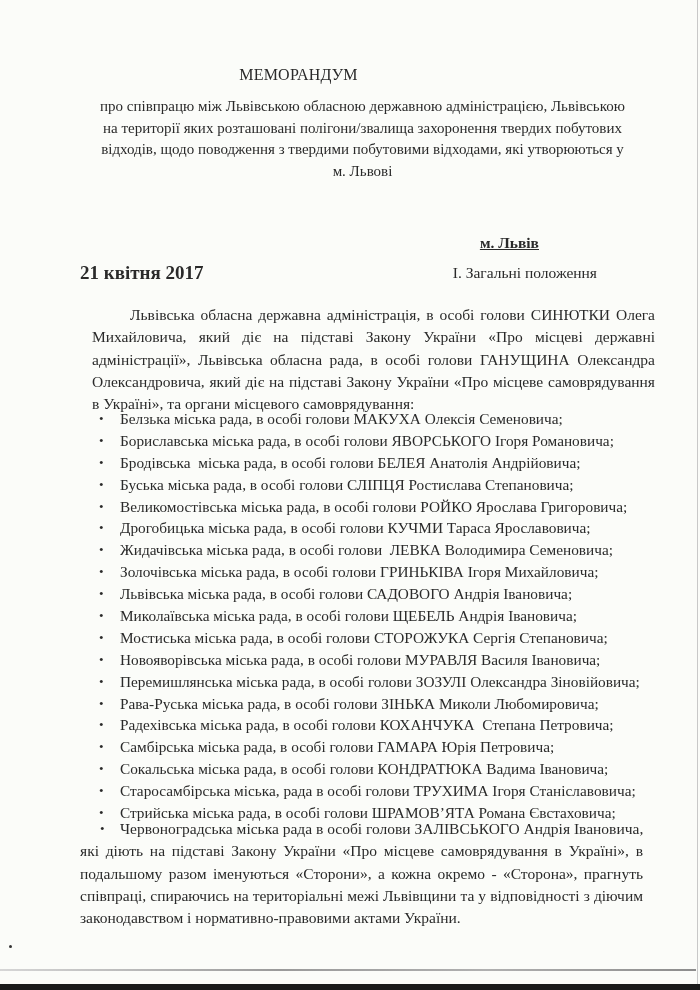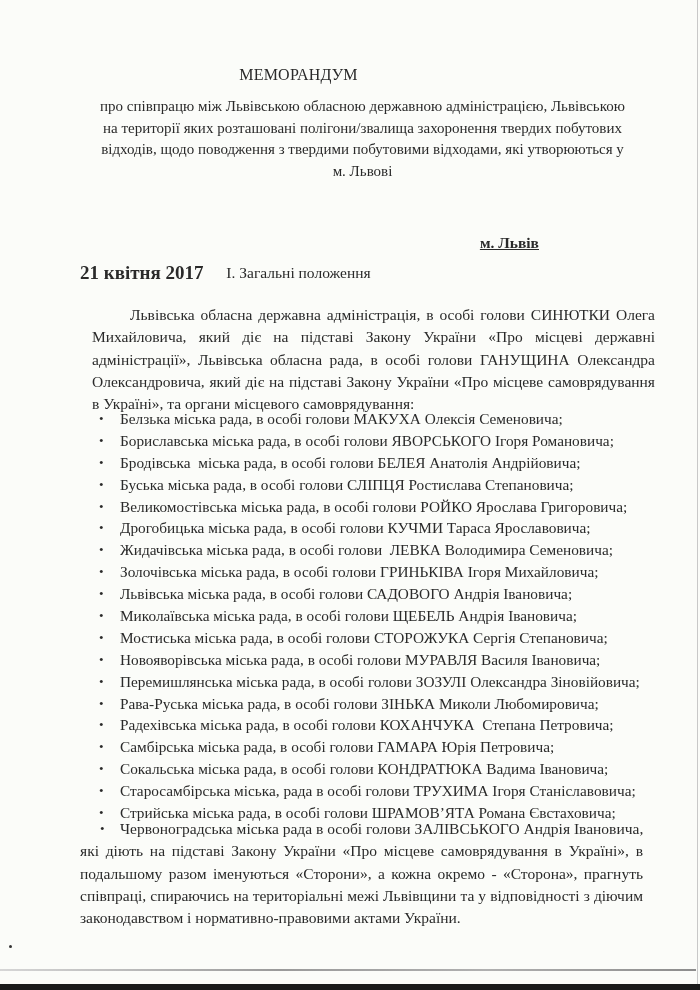--- a/index.html
+++ b/index.html
@@ -50,21 +50,21 @@
     top: 234px;
     right: 58px;
     font-size: 15.5px;
     font-weight: bold;
     text-decoration: underline;
   }
   .section-heading {
     position: absolute;
     top: 264px;
     left: 0; right: 0;
-    text-align: center;
+    text-align: right;
     font-size: 15.5px;
   }
   .intro {
     position: absolute;
     top: 292px;
     left: 80px;
     width: 563px;
     font-size: 15.5px;
     line-height: 22.3px;
     text-align: justify;

